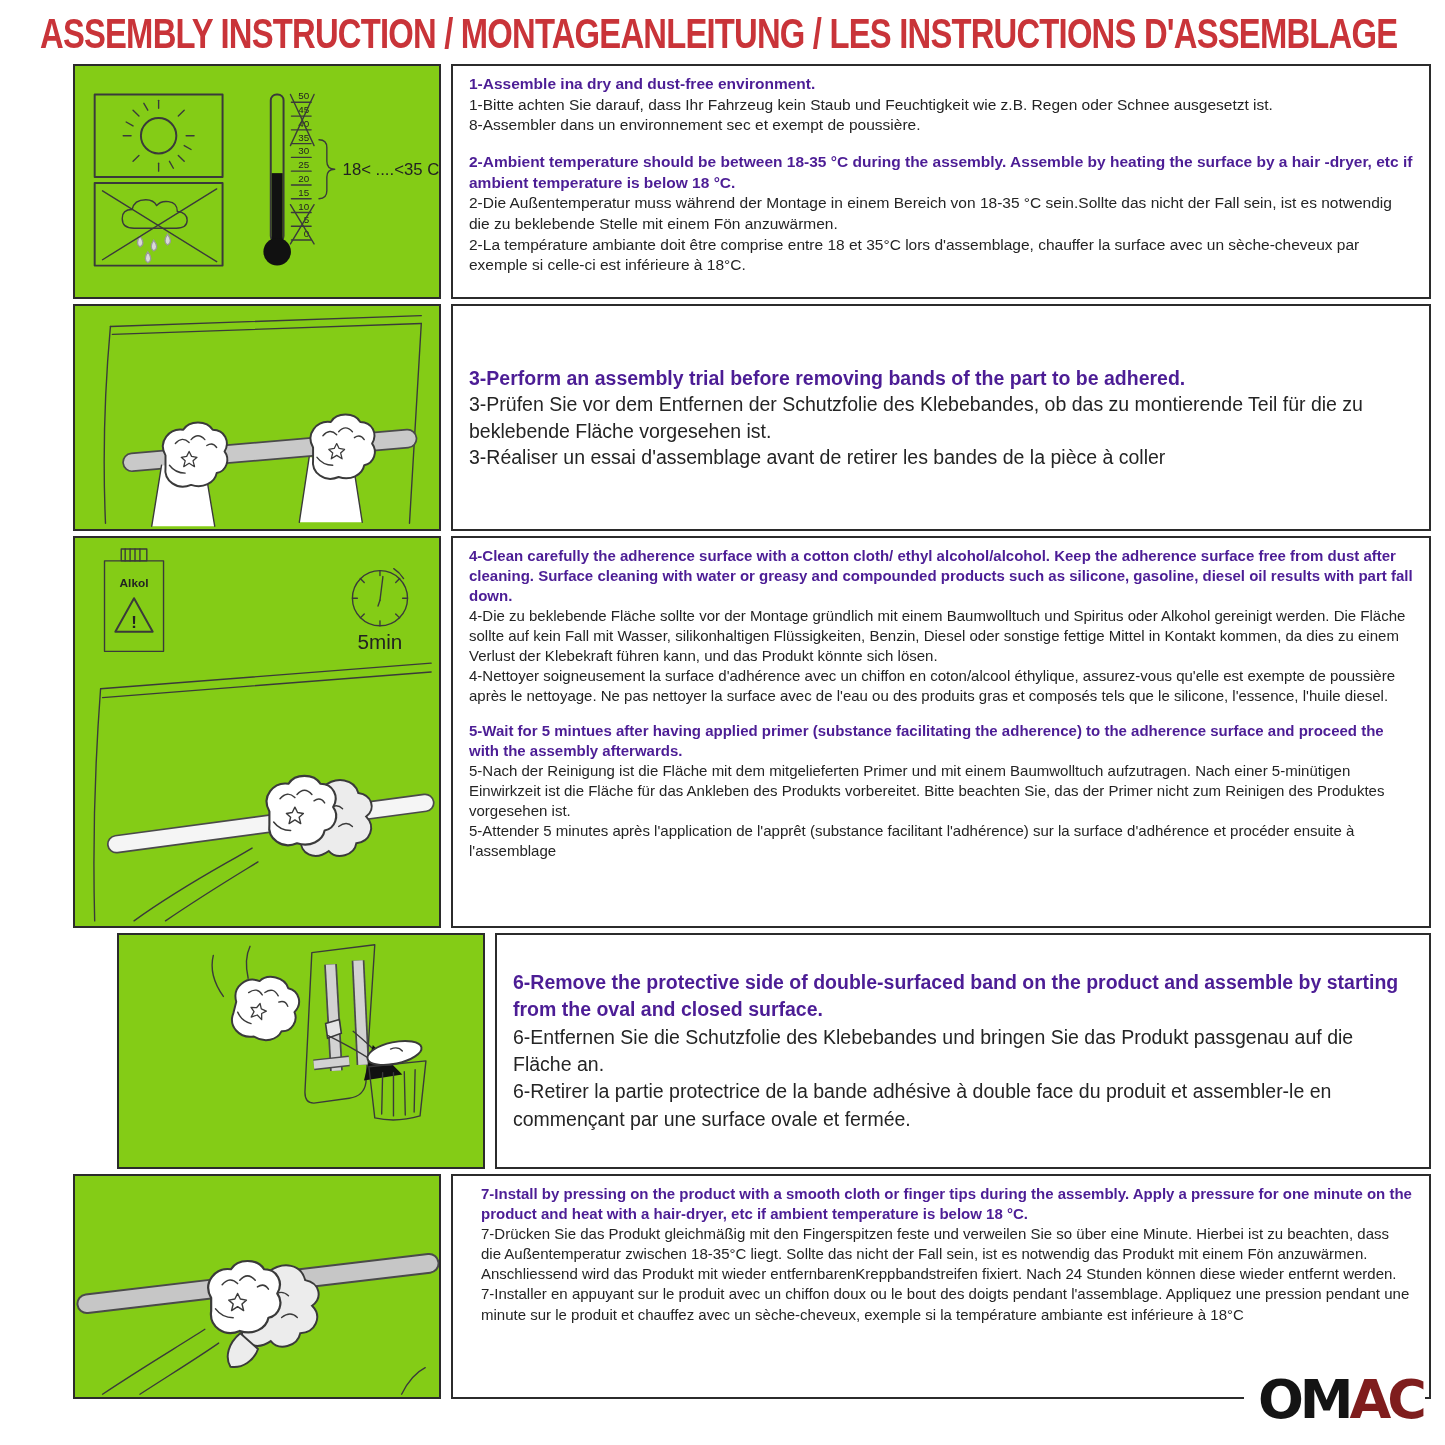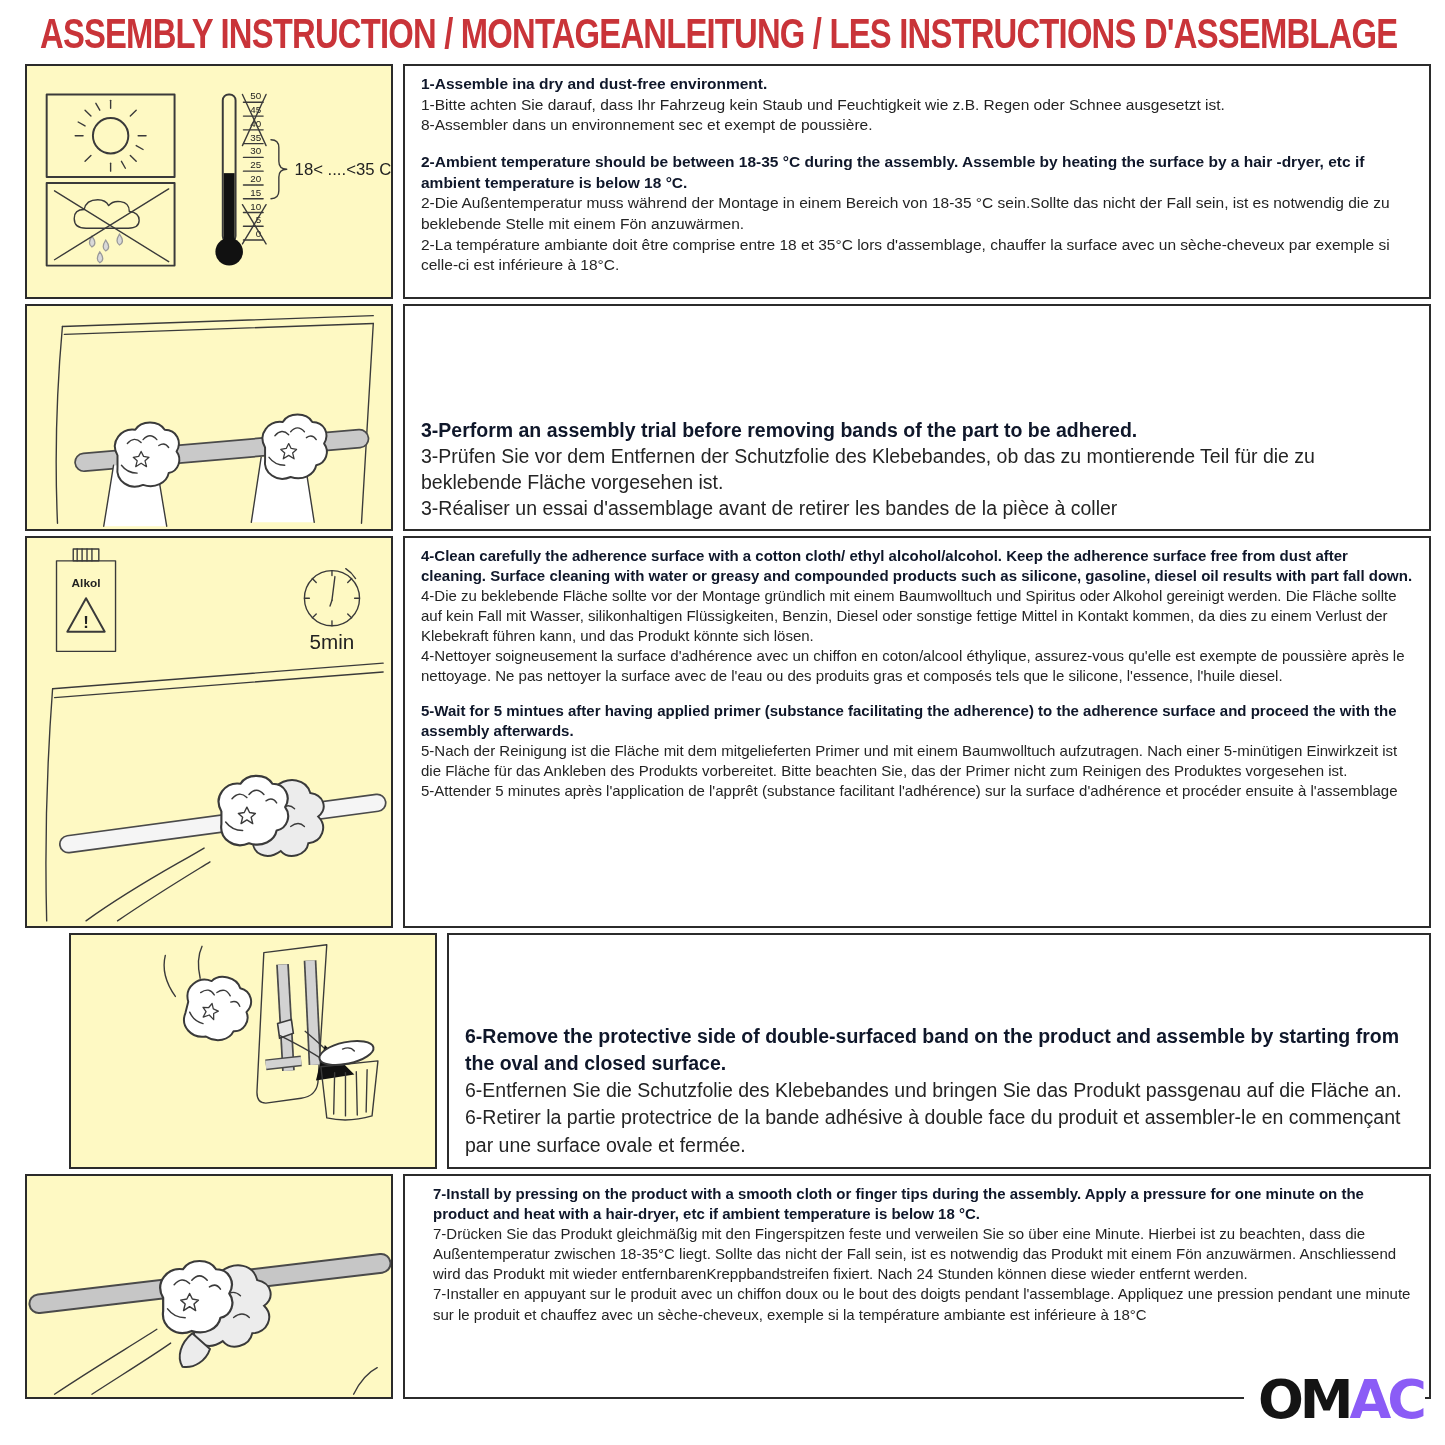--- a/index.html
+++ b/index.html
@@ -19,55 +19,56 @@
     transform:scale(0.80,1.02);transform-origin:left top;
   }
   .rows{
     position:absolute;top:64px;left:25px;right:14px;
     display:flex;flex-direction:column;
   }
   .row{display:flex;align-items:stretch;}
   .row + .row{margin-top:5px;}
   .figure-box{
     width:368px;min-width:368px;
-    border:2px solid #2b2b2b;background:#fef9c3;
+    border:2px solid #2b2b2b;background:#84cc16;
     margin-right:10px;
     display:flex;align-items:center;justify-content:center;
     box-sizing:border-box;
+    margin-left:48px;
   }
   .figure-box svg{width:100%;height:100%;display:block;}
   .text-box{
     flex:1;border:2px solid #2b2b2b;background:#fff;
     padding:8px 16px;box-sizing:border-box;
     display:flex;flex-direction:column;
     position:relative;
   }
-  .text-box.vcenter{justify-content:flex-end;}
+  .text-box.vcenter{justify-content:center;}
   .r1{height:235px;}
   .r2{height:227px;}
   .r3{height:392px;}
   .r4{height:236px;padding-left:44px;}
   .r5{height:225px;}
   .r1 .text-box{font-size:15.5px;line-height:1.33;}
   .r2 .text-box{font-size:19.5px;line-height:1.34;}
   .r3 .text-box{font-size:15px;line-height:1.33;}
   .r4 .text-box{font-size:19.5px;line-height:1.4;}
   .r5 .text-box{font-size:15px;line-height:1.34;padding-left:28px;}
   p.para{margin:0;color:#242424;}
-  p.para.bold{font-weight:bold;color:#0f172a;}
+  p.para.bold{font-weight:bold;color:#4c1d95;}
   p.para.gap{margin-top:1.05em;}
   .logo{
     position:absolute;right:4px;bottom:-30px;
     background:#fff;padding:0 2px 0 14px;
     font-family:"DejaVu Sans",sans-serif;
     font-weight:900;font-size:54px;line-height:1;
     letter-spacing:-4px;white-space:nowrap;
   }
   .logo .black{color:#141414;}
-  .logo .red{color:#8b5cf6;}
+  .logo .red{color:#7f1d1d;}
   
   svg .ln{fill:none;stroke:#3a3a3a;stroke-width:2;stroke-linecap:round;stroke-linejoin:round;}
   svg .thin{stroke-width:1.4;}
   svg .blk{fill:#111;stroke:none;}
   svg .num{font-size:10px;fill:#222;font-family:"Liberation Sans",sans-serif;}
   svg .lbl{font-family:"Liberation Sans",sans-serif;fill:#222;}
 </style>
 </head>
 <body>
 

